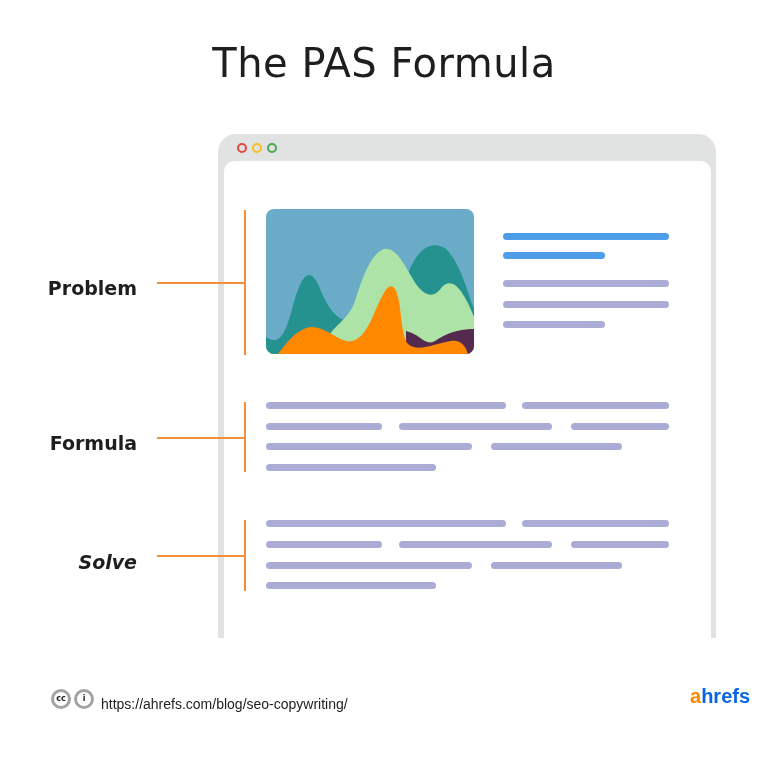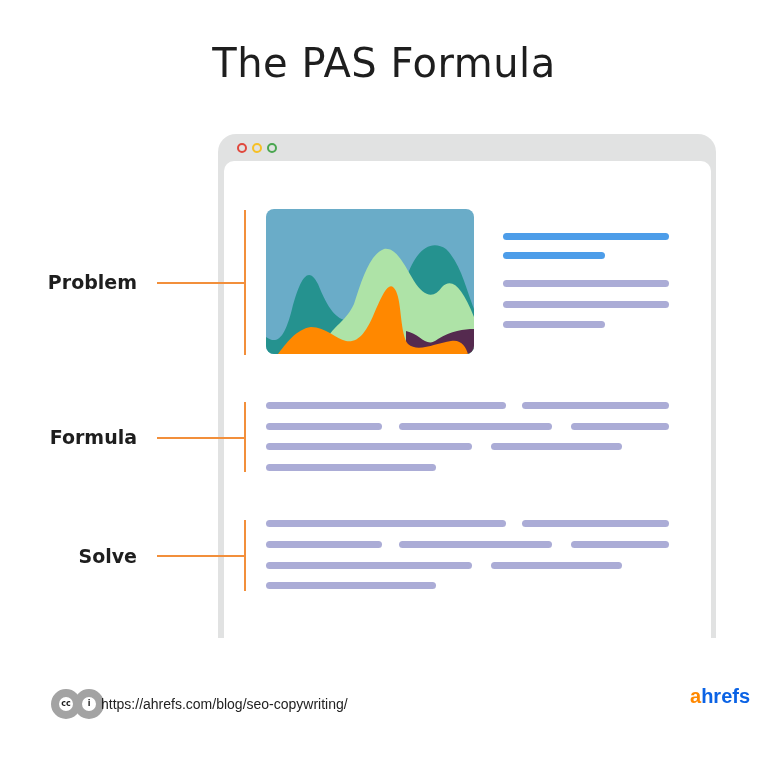--- a/index.html
+++ b/index.html
@@ -1,27 +1,27 @@
 <!DOCTYPE html>
 <html><head>
   <meta charset="utf-8">
   <style>
     html, body { margin: 0; padding: 0; }
     body { width: 768px; height: 758px; background: #ffffff; position: relative; overflow: hidden; font-family: "DejaVu Sans", sans-serif; }
     .title { position: absolute; left: 0; top: 40px; width: 768px; text-align: center; font-size: 40px; font-weight: normal; color: #1e1e1e; letter-spacing: 0.5px; }
     .frame { position: absolute; left: 218px; top: 134px; width: 498px; height: 504px; background: #e1e2e2; border-radius: 18px 18px 0 0; }
     .frame-inner { position: absolute; left: 6px; top: 27px; width: 487px; height: 477px; background: #ffffff; border-radius: 10px 10px 0 0; }
     .dot { position: absolute; top: 9px; width: 6px; height: 6px; border-radius: 50%; border: 2.5px solid; }
-    .label { position: absolute; font-size: 19px; font-weight: bold; color: #1e1e1e; text-align: right; width: 120px; }
+    .label { position: absolute; font-size: 19px; font-weight: bold; color: #1e1e1e; text-align: right; width: 120px; margin-top: 6px; }
     .hline { position: absolute; height: 2px; background: #f28f3b; }
     .vline { position: absolute; width: 2px; background: #f28f3b; }
     .bar { position: absolute; height: 7px; border-radius: 4px; }
     .chart-card { position: absolute; left: 266px; top: 209px; width: 208px; height: 145px; border-radius: 8px; overflow: hidden; }
     .footer-url { position: absolute; left: 101px; top: 688px; font-size: 14px; color: #222; font-family: "Liberation Sans", sans-serif; margin-top: 8px; }
-    .cc-icon { position: absolute; top: 689px; width: 14px; height: 14px; border: 8px solid #a3a3a3; border-radius: 50%; font-size: 8px; font-weight: bold; text-align: center; line-height: 14px; color: #1e1e1e; }
+    .cc-icon { position: absolute; top: 689px; width: 14px; height: 14px; border: 3px solid #a3a3a3; border-radius: 50%; font-size: 8px; font-weight: bold; text-align: center; line-height: 14px; color: #1e1e1e; }
     .logo { position: absolute; left: 653px; top: 685px; font-size: 20px; font-weight: bold; font-family: "Liberation Sans", sans-serif; margin-left: 37px; }
     .logo .a { color: #ff8800; }
     .logo .rest { color: #0b63e5; }
   </style>
 </head>
 <body>
 
 <div class="title">The PAS Formula</div>
 
 <div class="frame">
@@ -58,21 +58,21 @@
 
 <div class="bar" style="left:266px; top:402px; width:240px; background:#abacd6;"></div>
 <div class="bar" style="left:522px; top:402px; width:147px; background:#abacd6;"></div>
 <div class="bar" style="left:266px; top:423px; width:116px; background:#abacd6;"></div>
 <div class="bar" style="left:399px; top:423px; width:153px; background:#abacd6;"></div>
 <div class="bar" style="left:571px; top:423px; width:98px; background:#abacd6;"></div>
 <div class="bar" style="left:266px; top:443px; width:206px; background:#abacd6;"></div>
 <div class="bar" style="left:491px; top:443px; width:131px; background:#abacd6;"></div>
 <div class="bar" style="left:266px; top:464px; width:170px; background:#abacd6;"></div>
 
-<div class="label" style="left:17px; top:545px;">Solve</div>
+<div class="label" style="left:17px; top:545px;font-style:italic;">Solve</div>
 <div class="hline" style="left:157px; top:555px; width:88px;"></div>
 <div class="vline" style="left:244px; top:520px; height:71px;"></div>
 
 <div class="bar" style="left:266px; top:520px; width:240px; background:#abacd6;"></div>
 <div class="bar" style="left:522px; top:520px; width:147px; background:#abacd6;"></div>
 <div class="bar" style="left:266px; top:541px; width:116px; background:#abacd6;"></div>
 <div class="bar" style="left:399px; top:541px; width:153px; background:#abacd6;"></div>
 <div class="bar" style="left:571px; top:541px; width:98px; background:#abacd6;"></div>
 <div class="bar" style="left:266px; top:562px; width:206px; background:#abacd6;"></div>
 <div class="bar" style="left:491px; top:562px; width:131px; background:#abacd6;"></div>

